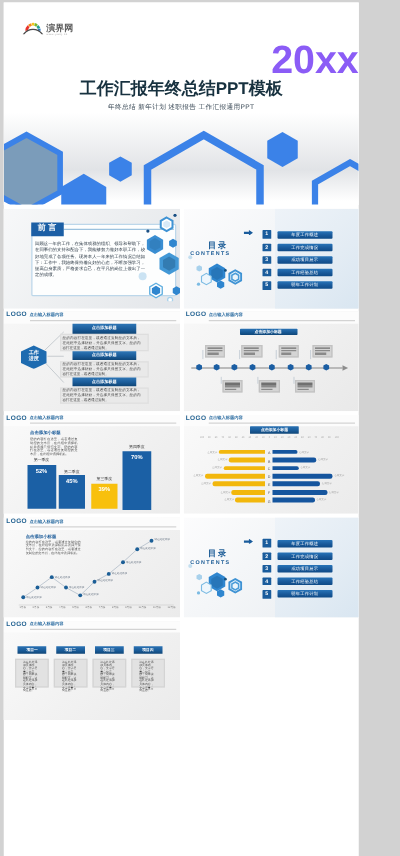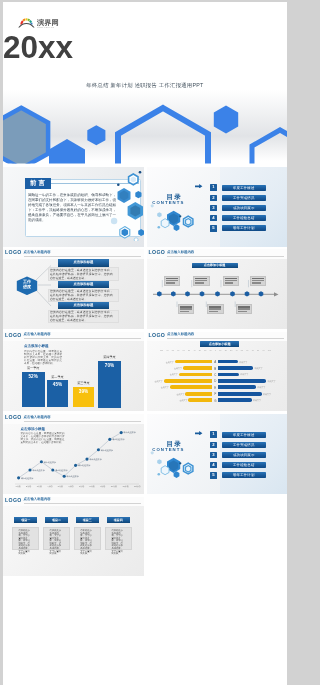--- a/index.html
+++ b/index.html
@@ -5,21 +5,21 @@
   html,body{margin:0;padding:0;}
   body{width:290px;height:685px;background:#d2d2d2;font-family:"Liberation Sans",sans-serif;overflow:hidden;}
   .page{position:absolute;left:3px;top:2px;width:284px;height:683px;background:#fff;}
   .slide{position:absolute;overflow:hidden;background:#fff;}
   .cover{left:0;top:0;width:284px;height:161.5px;}
   .half{width:140.5px;height:79.5px;}
   .col-l{left:0;}
   .col-r{left:143.5px;}
   
   .logo{position:absolute;left:14px;top:13px;width:48px;height:15px;}
-  .cov-year{position:absolute;left:0;right:0;top:30px;text-align:left;font-size:31.5px;font-weight:bold;color:#404040;line-height:1;}
+  .cov-year{position:absolute;left:0;right:0;top:30px;text-align:right;font-size:31.5px;font-weight:bold;color:#8b5cf6;line-height:1;}
   .cov-title{position:absolute;left:0;right:0;top:62px;text-align:center;font-size:13.6px;font-weight:bold;color:#17313f;line-height:1;}
   .cov-sub{position:absolute;left:0;right:0;top:80px;text-align:center;font-size:5.3px;color:#3b4a57;letter-spacing:.3px;}
   .cov-art{position:absolute;left:0;top:95px;width:284px;height:66.5px;overflow:hidden;}
   .cov-grad{position:absolute;left:0;top:88px;width:284px;height:73.5px;background:linear-gradient(180deg,rgba(150,155,165,0) 0%,rgba(140,148,160,.26) 62%,rgba(255,255,255,0) 96%);}
   
   .sbody{position:absolute;left:0;top:0;width:100%;height:100%;background:#f1f1f1;}
   
   .fw{background:linear-gradient(125deg,#f7f8f9 0%,#eceef0 55%,#e3e6ea 100%);}
   .fw-box{position:absolute;left:21.5px;top:11.5px;width:114px;height:56px;background:#fdfefe;border:.6px solid #bcd7ea;border-radius:1.5px;}
   .fw-badge{position:absolute;left:21.5px;top:11.4px;width:26px;height:10.4px;background:#1c5fa5;color:#fff;font-size:6.4px;font-weight:bold;letter-spacing:2px;text-align:center;line-height:10.4px;text-indent:2px;}
@@ -97,20 +97,21 @@
           <path d="M10.8 3.4 A6.2 6.2 0 0 1 13.2 4.6 L11.9 6.4 A4.1 4.1 0 0 0 10.4 5.6 Z" fill="#7ab828"></path>
           <path d="M13.5 4.9 A6.2 6.2 0 0 1 15.2 7.3 L13.2 8.1 A4.1 4.1 0 0 0 12.1 6.6 Z" fill="#1f9e8c"></path>
           <path d="M15.3 7.7 A6.2 6.2 0 0 1 15.5 9.6 L13.4 9.6 A4.1 4.1 0 0 0 13.3 8.4 Z" fill="#2a72c4"></path>
           <path d="M1.2 12.4 C3.6 9.3 6.1 7.9 9.4 7.9 C12.7 7.9 15.2 9.3 17.6 12.4 L16.3 12.4 C14.2 10.1 11.9 9.0 9.4 9.0 C6.9 9.0 4.6 10.1 2.5 12.4 Z" fill="#4a4a4a"></path>
         </g>
         <text x="20" y="10.2" font-size="7.2" font-weight="bold" fill="#5a5a5a">演界网</text>
         <text x="20.3" y="13.2" font-size="2.1" fill="#9a9a9a" letter-spacing="0.5">www.yanj.cn</text>
       </svg>
     </div>
     <div class="cov-year">20xx</div>
+    <div class="cov-title">工作汇报年终总结PPT模板</div>
     <div class="cov-sub">年终总结 新年计划 述职报告 工作汇报通用PPT</div>
     <div class="cov-grad"></div>
     <div class="cov-art">
       <svg viewBox="0 0 284 66.5" width="284" height="66.5">
         <defs>
             <clipPath id="covclip">
               <rect x="0" y="0" width="284" height="66.5"></rect>
             </clipPath>
           </defs>
         <g clip-path="url(#covclip)">

